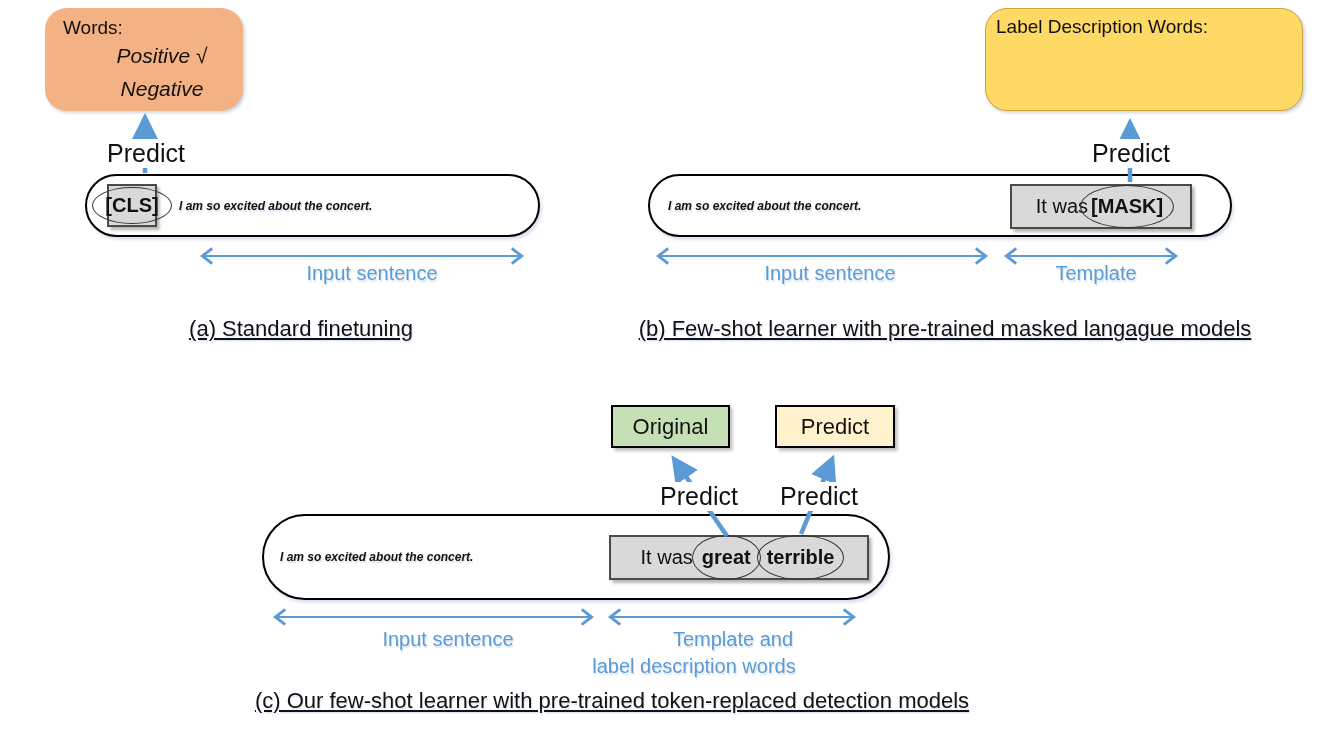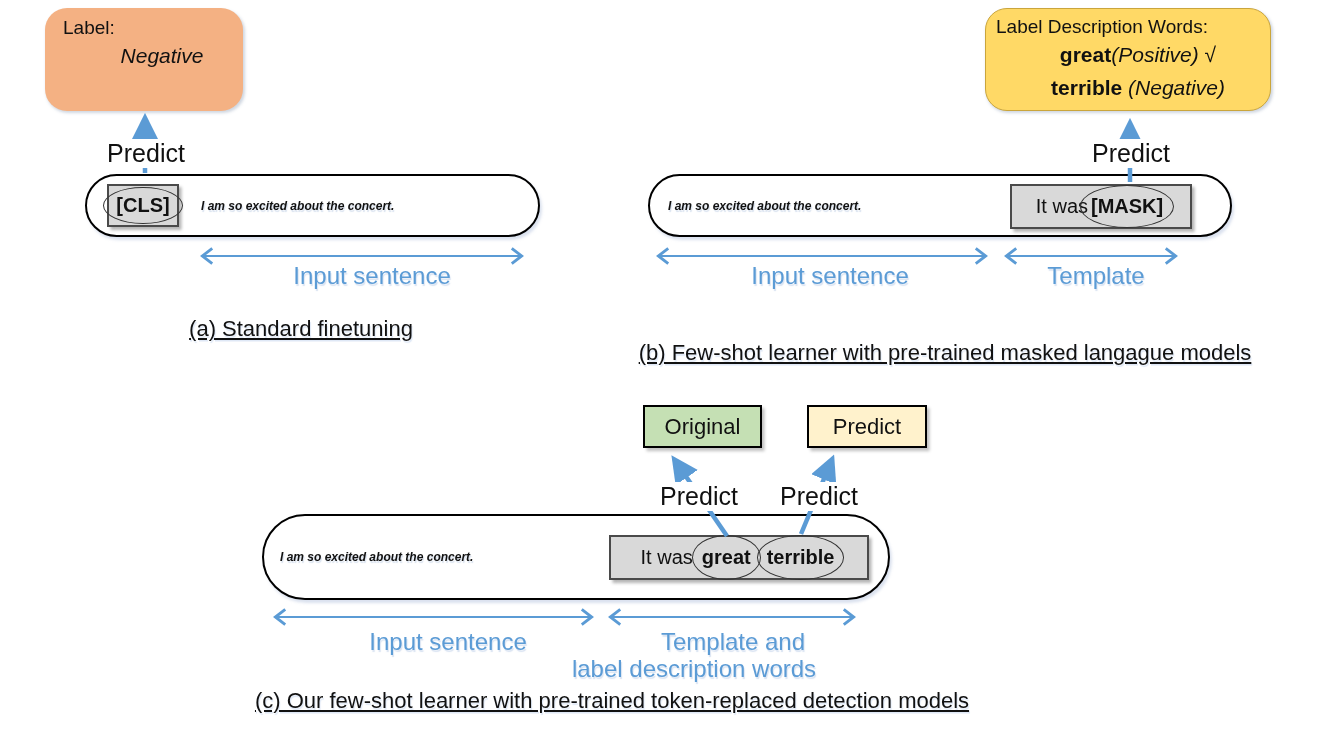--- a/index.html
+++ b/index.html
@@ -7,21 +7,21 @@
     position:relative;width:1324px;height:737px;overflow:hidden;
     font-family:"Liberation Sans","DejaVu Sans",sans-serif;color:#111;
   }
 
   
   .bubble{
     position:absolute;border-radius:22px;box-sizing:border-box;
     box-shadow:1.5px 2px 3px rgba(120,140,170,.35);
   }
   .bubble-a{left:45px;top:8px;width:198px;height:103px;background:var(--label-box-a-bg,#F4B183);padding:8px 0 0 18px;}
-  .bubble-b{left:985px;top:8px;width:286px;height:103px;background:var(--label-box-b-bg,#FFD966);border:1.5px solid #caa53c;padding:6px 0 0 10px;}
+  .bubble-b{left:985px;top:8px;width:318px;height:103px;background:var(--label-box-b-bg,#FFD966);border:1.5px solid #caa53c;padding:6px 0 0 10px;}
   .bubble-title{font-size:19px;line-height:23px;}
   .bubble-opts{text-align:center;font-size:21px;line-height:33px;padding-left:18px;}
   .bubble-opts .it{font-style:italic;}
   .bubble-opts b{font-weight:700;font-style:normal;}
 
   
   .pill{
     position:absolute;border:2px solid #000;border-radius:45px;background:#fff;
     box-sizing:border-box;display:flex;align-items:center;
     box-shadow:2px 3px 3px rgba(150,170,205,.35);
@@ -32,47 +32,46 @@
 
   .sentence{font-style:italic;font-weight:600;font-size:12px;white-space:nowrap;
             text-shadow:1px 1.5px 1px rgba(170,190,220,.45);text-align:right;}
 
   
   .tokbox{
     background:var(--token-box-bg,#D9D9D9);border:2px solid #4a4a4a;box-sizing:border-box;
     display:flex;align-items:center;justify-content:center;white-space:nowrap;
     box-shadow:2.5px 3px 3px rgba(0,0,0,.3);font-size:20px;
   }
-  .cls-box{width:72px;height:43px;margin-left:20px;flex:none;}
+  .cls-box{width:50px;height:43px;margin-left:20px;flex:none;}
   .mask-box{position:absolute;left:360px;top:8px;width:182px;height:45px;}
   .great-box{position:absolute;left:345px;top:19px;width:260px;height:45px;}
   .tok{position:relative;display:inline-block;font-weight:700;padding:0 3px;}
   .token-ellipse{position:absolute;border:1.4px solid #333;border-radius:50%;pointer-events:none;}
   .ell-cls{inset:-7px -10px;}
   .ell-mask{inset:-10px -8px;}
   .ell-c{inset:-11px -7px;}
 
   
   .predict{
     position:absolute;transform:translateX(-50%);background:#fff;padding:0 4px;
     font-size:25px;z-index:6;white-space:nowrap;
   }
 
   
   .blue-label{
     position:absolute;transform:translateX(-50%);color:var(--arrow-blue,#5B9BD5);
-    font-size:24px;white-space:nowrap;text-shadow:1px 1.5px 1px rgba(180,200,230,.5);
+    font-size:20px;white-space:nowrap;text-shadow:1px 1.5px 1px rgba(180,200,230,.5);
   }
 
   
   .class-box{
     position:absolute;border:2px solid #000;box-sizing:border-box;
     display:flex;align-items:center;justify-content:center;font-size:22px;
     box-shadow:2.5px 3px 3px rgba(0,0,0,.25);
-    margin-left:32px;
   }
   .original-box{left:611px;top:405px;width:119px;height:43px;background:var(--original-bg,#C5E0B4);}
   .replaced-box{left:775px;top:405px;width:120px;height:43px;background:var(--replaced-bg,#FFF2CC);}
 
   .caption{position:absolute;transform:translateX(-50%);font-size:22px;white-space:nowrap;
            text-shadow:1px 1.5px 1px rgba(185,205,235,.45);text-decoration:underline;}
 
   #arrow-layer{position:absolute;left:0;top:0;width:1324px;height:737px;z-index:5;pointer-events:none;}
   .thick-line{stroke:var(--arrow-blue,#5B9BD5);stroke-width:4.5;fill:none;}
   .thin-line{stroke:var(--arrow-blue,#5B9BD5);stroke-width:2.2;fill:none;}
@@ -98,61 +97,58 @@
   <line class="thick-line" x1="801" y1="534" x2="831" y2="462" marker-end="url(#mh)"></line>
 
   <line class="thin-line" x1="203" y1="256" x2="521" y2="256" marker-start="url(#ch)" marker-end="url(#ch)"></line>
   <line class="thin-line" x1="659" y1="256" x2="985" y2="256" marker-start="url(#ch)" marker-end="url(#ch)"></line>
   <line class="thin-line" x1="1007" y1="256" x2="1175" y2="256" marker-start="url(#ch)" marker-end="url(#ch)"></line>
   <line class="thin-line" x1="276" y1="617" x2="591" y2="617" marker-start="url(#ch)" marker-end="url(#ch)"></line>
   <line class="thin-line" x1="611" y1="617" x2="853" y2="617" marker-start="url(#ch)" marker-end="url(#ch)"></line>
 </svg>
 
 <div class="bubble bubble-a">
-  <div class="bubble-title">Label:</div>
+  <div class="bubble-title">Words:</div>
   <div class="bubble-opts">
+    <div><span class="it">Positive</span><span>  √</span></div>
     <div class="it">Negative</div>
   </div>
 </div>
 
 <div class="predict" style="left:146px;top:139px;">Predict</div>
 
 <div class="pill pill-a">
   <div class="tokbox cls-box">
     <span class="tok"><span>[CLS]</span><span class="token-ellipse ell-cls"></span></span>
   </div>
   <div class="sentence" style="margin-left:22px;">I am so excited about the concert.</div>
 </div>
 
 <div class="blue-label" style="left:372px;top:262px;">Input sentence</div>
 
 <div class="caption" style="left:301px;top:316px;">(a) Standard finetuning</div>
 
 <div class="bubble bubble-b">
   <div class="bubble-title">Label Description Words:</div>
-  <div class="bubble-opts" style="padding-left:10px;">
-    <div><b>great</b><span class="it">(Positive)</span><span>  √</span></div>
-    <div><b>terrible</b><span class="it"> (Negative)</span></div>
-  </div>
 </div>
 
 <div class="predict" style="left:1131px;top:139px;">Predict</div>
 
 <div class="pill pill-b">
   <div class="sentence" style="margin-left:18px;">I am so excited about the concert.</div>
   <div class="tokbox mask-box">
     <span>It was </span>
     <span class="tok"><span>[MASK]</span><span class="token-ellipse ell-mask"></span></span>
   </div>
 </div>
 
 <div class="blue-label" style="left:830px;top:262px;">Input sentence</div>
 <div class="blue-label" style="left:1096px;top:262px;">Template</div>
 
-<div class="caption" style="left:945px;top:316px;margin-top:24px;">(b) Few-shot learner with pre-trained masked langague models</div>
+<div class="caption" style="left:945px;top:316px;">(b) Few-shot learner with pre-trained masked langague models</div>
 
 <div class="class-box original-box">
   <span>Original</span>
 </div>
 <div class="class-box replaced-box">
   <span>Predict</span>
 </div>
 
 <div class="predict" style="left:699px;top:482px;">Predict</div>
 <div class="predict" style="left:819px;top:482px;">Predict</div>

